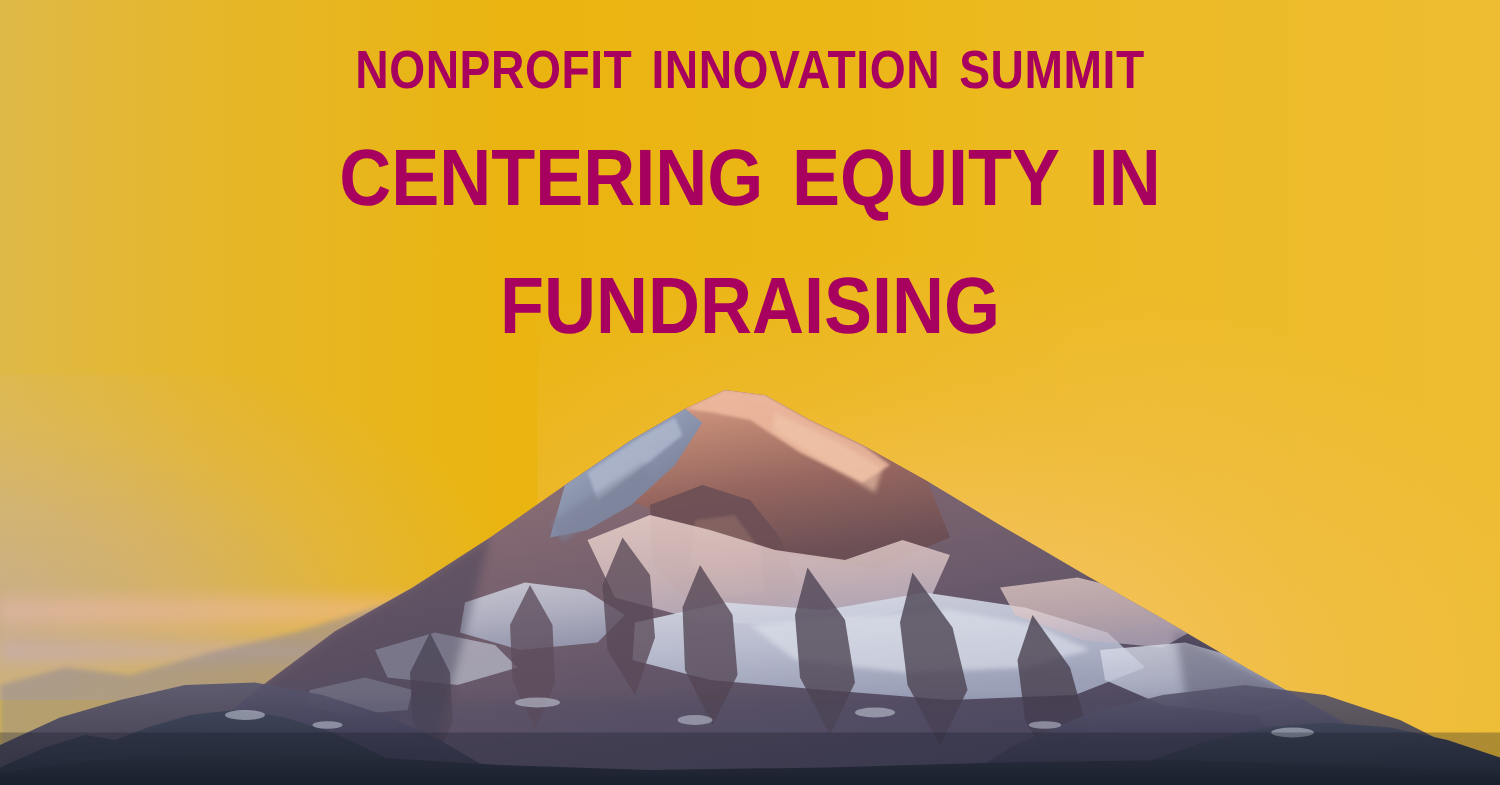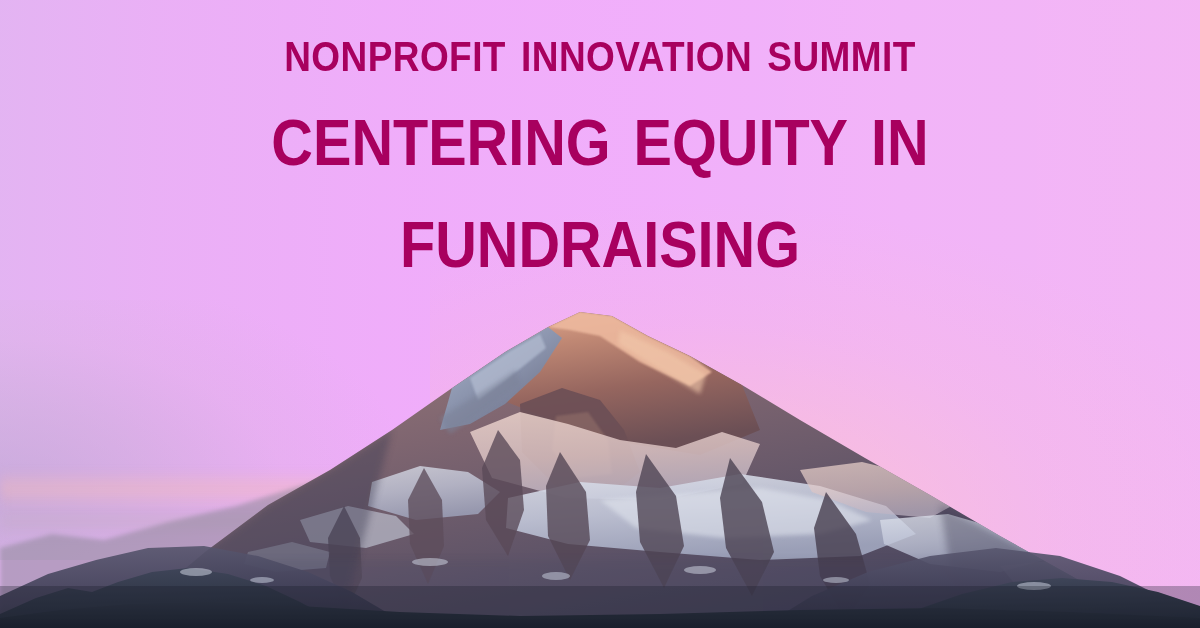--- a/index.html
+++ b/index.html
@@ -10,21 +10,21 @@
   }
   body {
     font-family: "Liberation Sans", sans-serif;
   }
 
   #banner {
     position: relative;
     width: 1200px;
     height: 628px;
     overflow: hidden;
-    background: #f0abfc;
+    background: #eab308;
   }
 
   
   .sky {
     position: absolute;
     left: 0; top: 0;
     width: 1200px;
     height: 628px;
   }
   .sky-vert {

